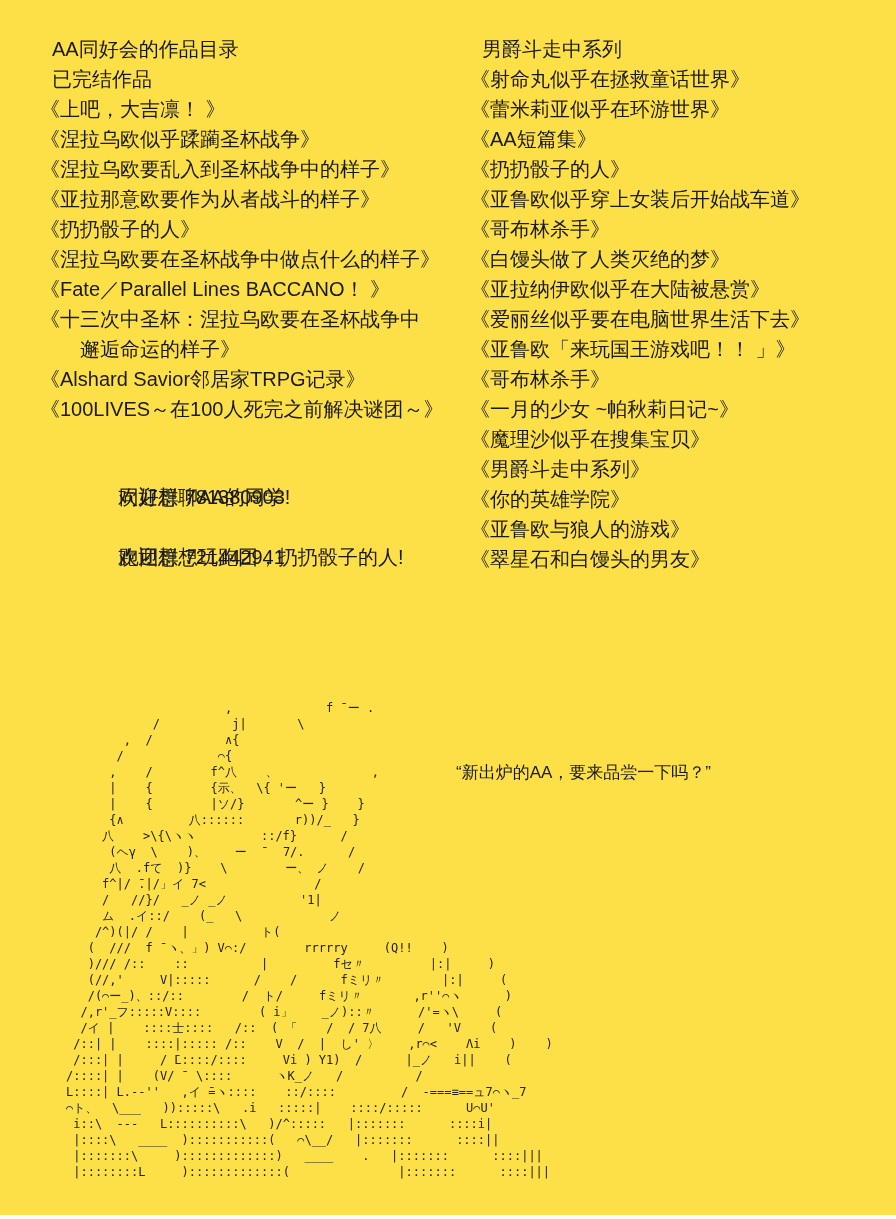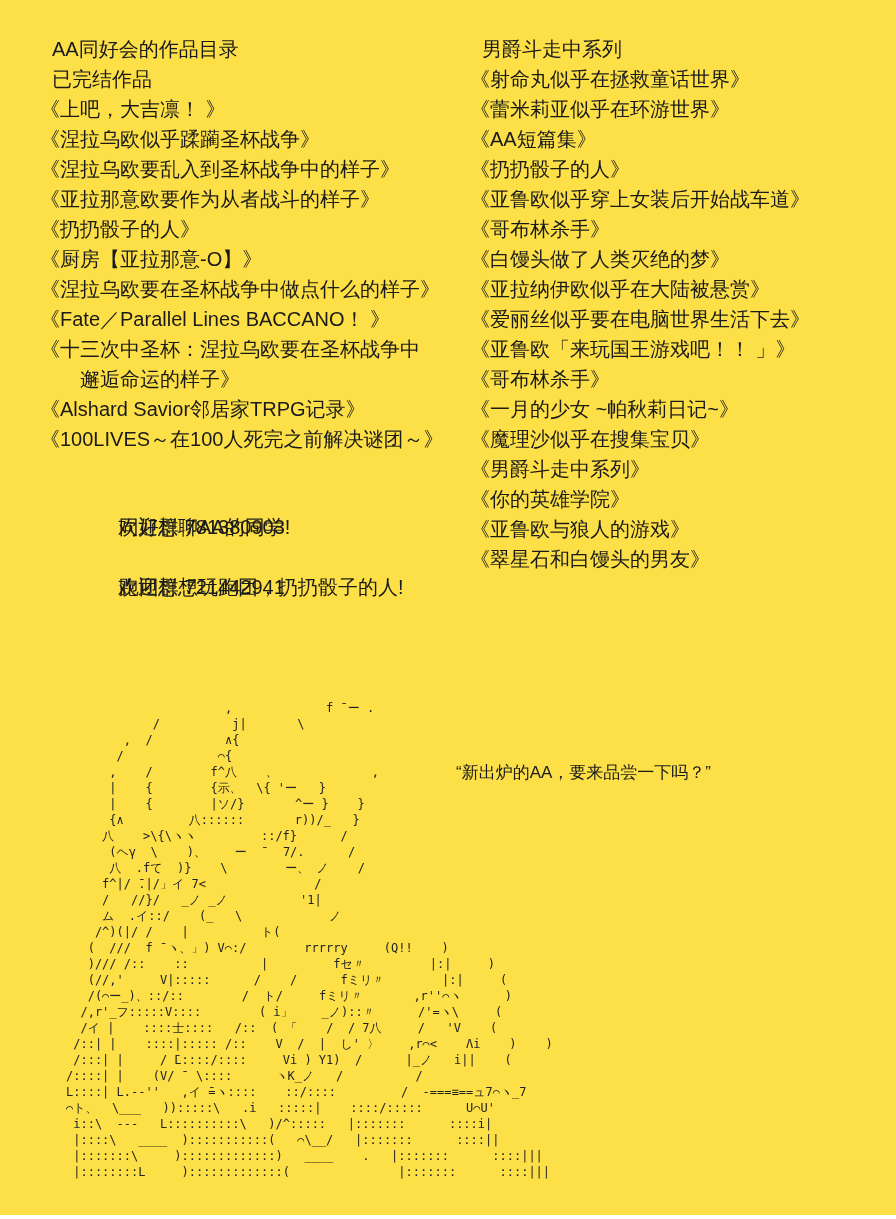--- a/index.html
+++ b/index.html
@@ -43,21 +43,20 @@
         <div class="line">《上吧，大吉凛！ 》</div>
 
         <div class="line">《涅拉乌欧似乎蹂躏圣杯战争》</div>
 
         <div class="line">《涅拉乌欧要乱入到圣杯战争中的样子》</div>
 
         <div class="line">《亚拉那意欧要作为从者战斗的样子》</div>
 
         <div class="line">《扔扔骰子的人》</div>
 
-        <div class="line">《厨房【亚拉那意-O】》</div>
 
         <div class="line">《涅拉乌欧要在圣杯战争中做点什么的样子》</div>
 
         <div class="line">《Fate／Parallel Lines BACCANO！ 》</div>
 
         <div class="line">《十三次中圣杯：涅拉乌欧要在圣杯战争中</div>
 
         <div class="line">　　邂逅命运的样子》</div>
 
         <div class="line">《Alshard Savior邻居家TRPG记录》</div>

